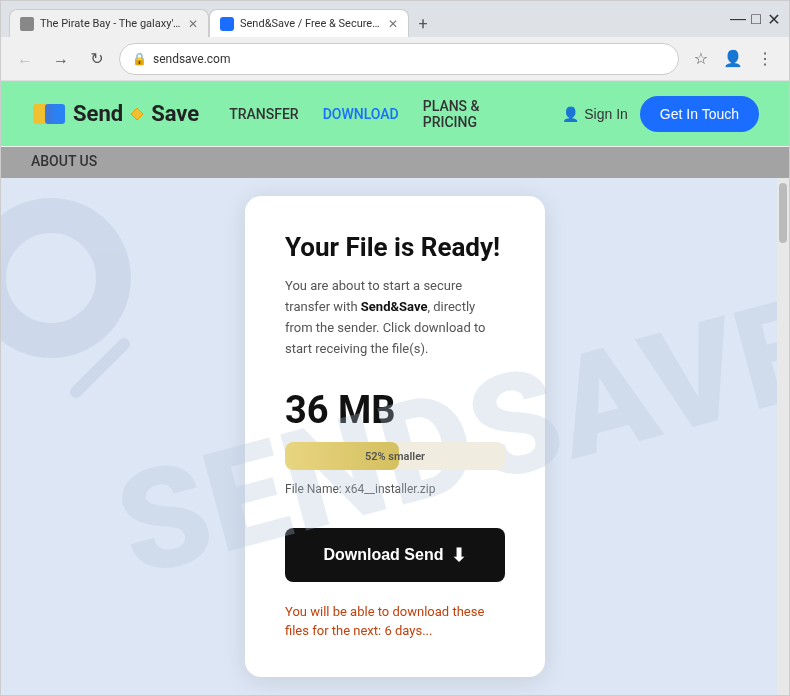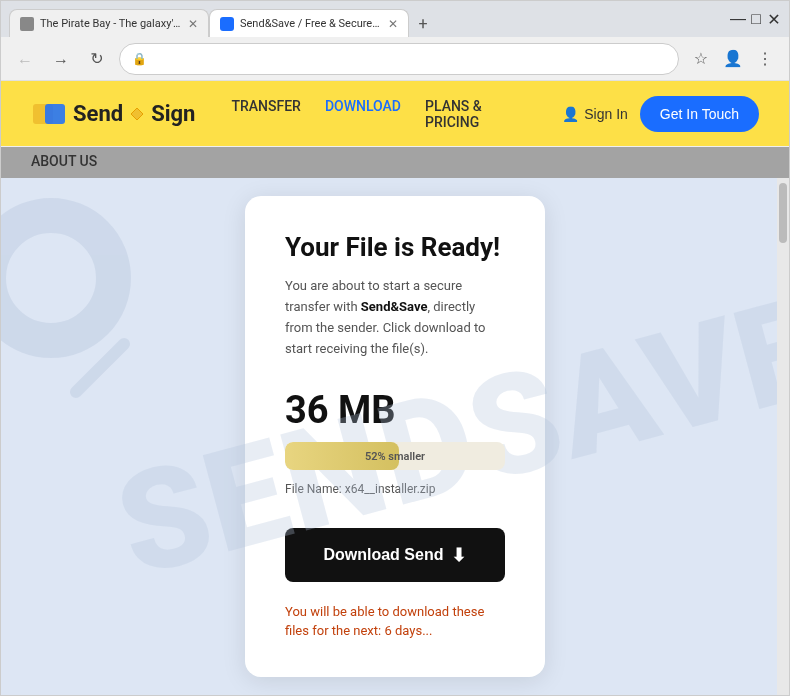--- a/index.html
+++ b/index.html
@@ -21,25 +21,25 @@
     .browser-toolbar { height: 44px; background: #f0f0f0; display: flex; align-items: center; padding: 0 10px; gap: 8px; border-bottom: 1px solid #e0e0e0; }
     .nav-btn { width: 28px; height: 28px; background: none; border: none; border-radius: 50%; display: flex; align-items: center; justify-content: center; cursor: pointer; color: #555; font-size: 16px; }
     .nav-btn.disabled { color: #bbb; cursor: default; }
     .address-bar { flex: 1; height: 32px; background: #fff; border: 1px solid #ccc; border-radius: 16px; display: flex; align-items: center; padding: 0 12px; font-size: 13px; color: #333; gap: 6px; }
     .address-bar .lock-icon { color: #555; font-size: 12px; }
     .address-text { flex: 1; font-size: 12px; color: #333; white-space: nowrap; overflow: hidden; text-overflow: ellipsis; }
     .toolbar-actions { display: flex; gap: 4px; align-items: center; }
     .toolbar-icon-btn { width: 28px; height: 28px; background: none; border: none; border-radius: 50%; display: flex; align-items: center; justify-content: center; cursor: pointer; font-size: 16px; color: #555; }
 
     
-    .site-navbar { background: #fde047; height: 65px; display: flex; align-items: center; padding: 0 30px; gap: 30px; box-shadow: 0 1px 3px rgba(0,0,0,0.1); position: relative; z-index: 10; }
+    .site-navbar { background: #86efac; height: 65px; display: flex; align-items: center; padding: 0 30px; gap: 30px; box-shadow: 0 1px 3px rgba(0,0,0,0.1); position: relative; z-index: 10; }
     .logo { display: flex; align-items: center; gap: 6px; font-size: 22px; font-weight: 700; color: #222; text-decoration: none; }
     .logo-icon { width: 36px; height: 36px; display: flex; align-items: center; justify-content: center; }
     .logo-icon svg { width: 36px; height: 36px; }
-    .nav-links { display: flex; gap: 24px; flex: 1; margin-left: 6px; }
+    .nav-links { display: flex; align-items: center; gap: 24px; flex: 1; margin-left: 0; }
     .nav-link { font-size: 14px; font-weight: 500; color: #333; text-decoration: none; cursor: pointer; padding: 4px 0; }
     .nav-link.active { color: #1a6dff; }
     .nav-right { margin-left: auto; display: flex; align-items: center; gap: 12px; }
     .sign-in-btn { font-size: 14px; color: #333; background: none; border: none; cursor: pointer; display: flex; align-items: center; gap: 4px; }
     .get-in-touch-btn { background: #1a6dff; color: #fff; border: none; border-radius: 24px; padding: 10px 20px; font-size: 14px; font-weight: 400; cursor: pointer; }
 
     .download-card { background: #fff; border-radius: 16px; padding: 36px 40px; width: 300px; box-shadow: 0 4px 24px rgba(0,0,0,0.1); }
     .card-title { font-size: 26px; font-weight: 700; color: #111; margin-bottom: 14px; }
     .card-desc { font-size: 13px; color: #555; line-height: 1.6; margin-bottom: 28px; }
     .card-desc strong { color: #111; }
@@ -85,20 +85,21 @@
       <button class="wc-btn">✕</button>
     </div>
   </div>
 
   <div class="browser-toolbar">
     <button class="nav-btn disabled">←</button>
     <button class="nav-btn">→</button>
     <button class="nav-btn">↻</button>
     <div class="address-bar">
       <span class="lock-icon">🔒</span>
+      <span class="address-text">sendsave.com</span>
     </div>
     <div class="toolbar-actions">
       <button class="toolbar-icon-btn">☆</button>
       <button class="toolbar-icon-btn">👤</button>
       <button class="toolbar-icon-btn">⋮</button>
     </div>
   </div>
 
   <div class="site-wrapper-inner">
 
@@ -107,21 +108,21 @@
         <div class="logo-icon">
           <svg viewBox="0 0 36 36" fill="none" xmlns="http://www.w3.org/2000/svg">
             <rect x="2" y="8" width="20" height="20" rx="3" fill="#f0c030"></rect>
             <rect x="14" y="8" width="20" height="20" rx="3" fill="#1a6dff" opacity="0.85"></rect>
           </svg>
         </div>
         <span>Send</span>
         <svg width="16" height="14" viewBox="0 0 16 14" fill="none">
             <path d="M2 7 L8 1 L14 7 L8 13 Z" fill="#f0c030" stroke="#e8a000" stroke-width="1"></path>
           </svg>
-        <span>Sign</span>
+        <span>Save</span>
       </div>
 
       <div class="nav-links">
         <a class="nav-link">TRANSFER</a>
         <a class="nav-link active">DOWNLOAD</a>
         <a class="nav-link">PLANS &amp; PRICING</a>
       </div>
 
       <div class="nav-right">
         <button class="sign-in-btn">

